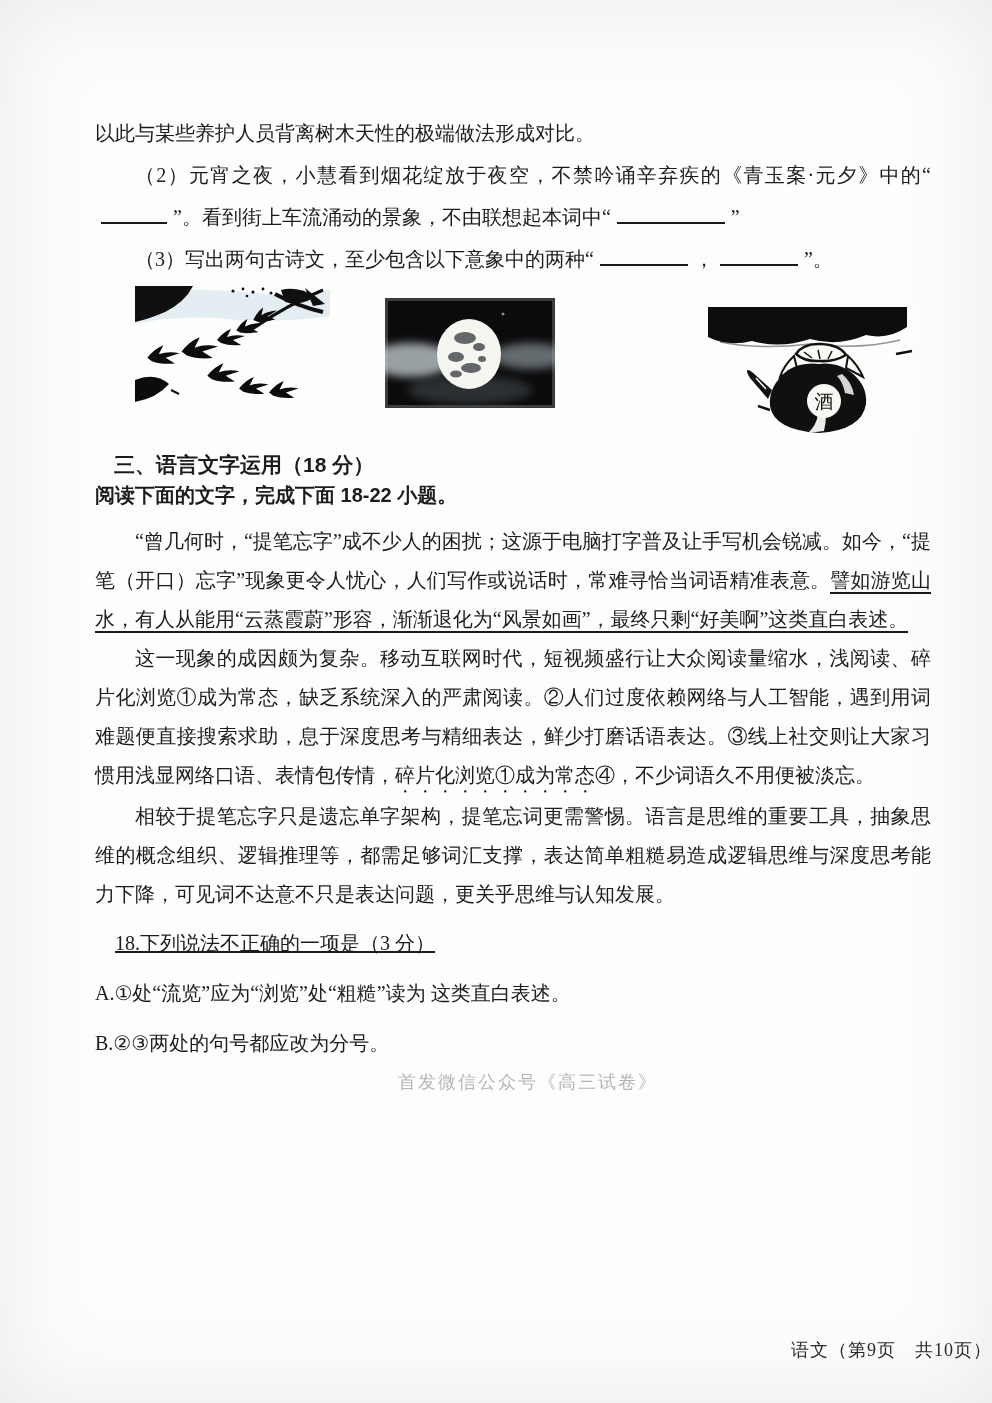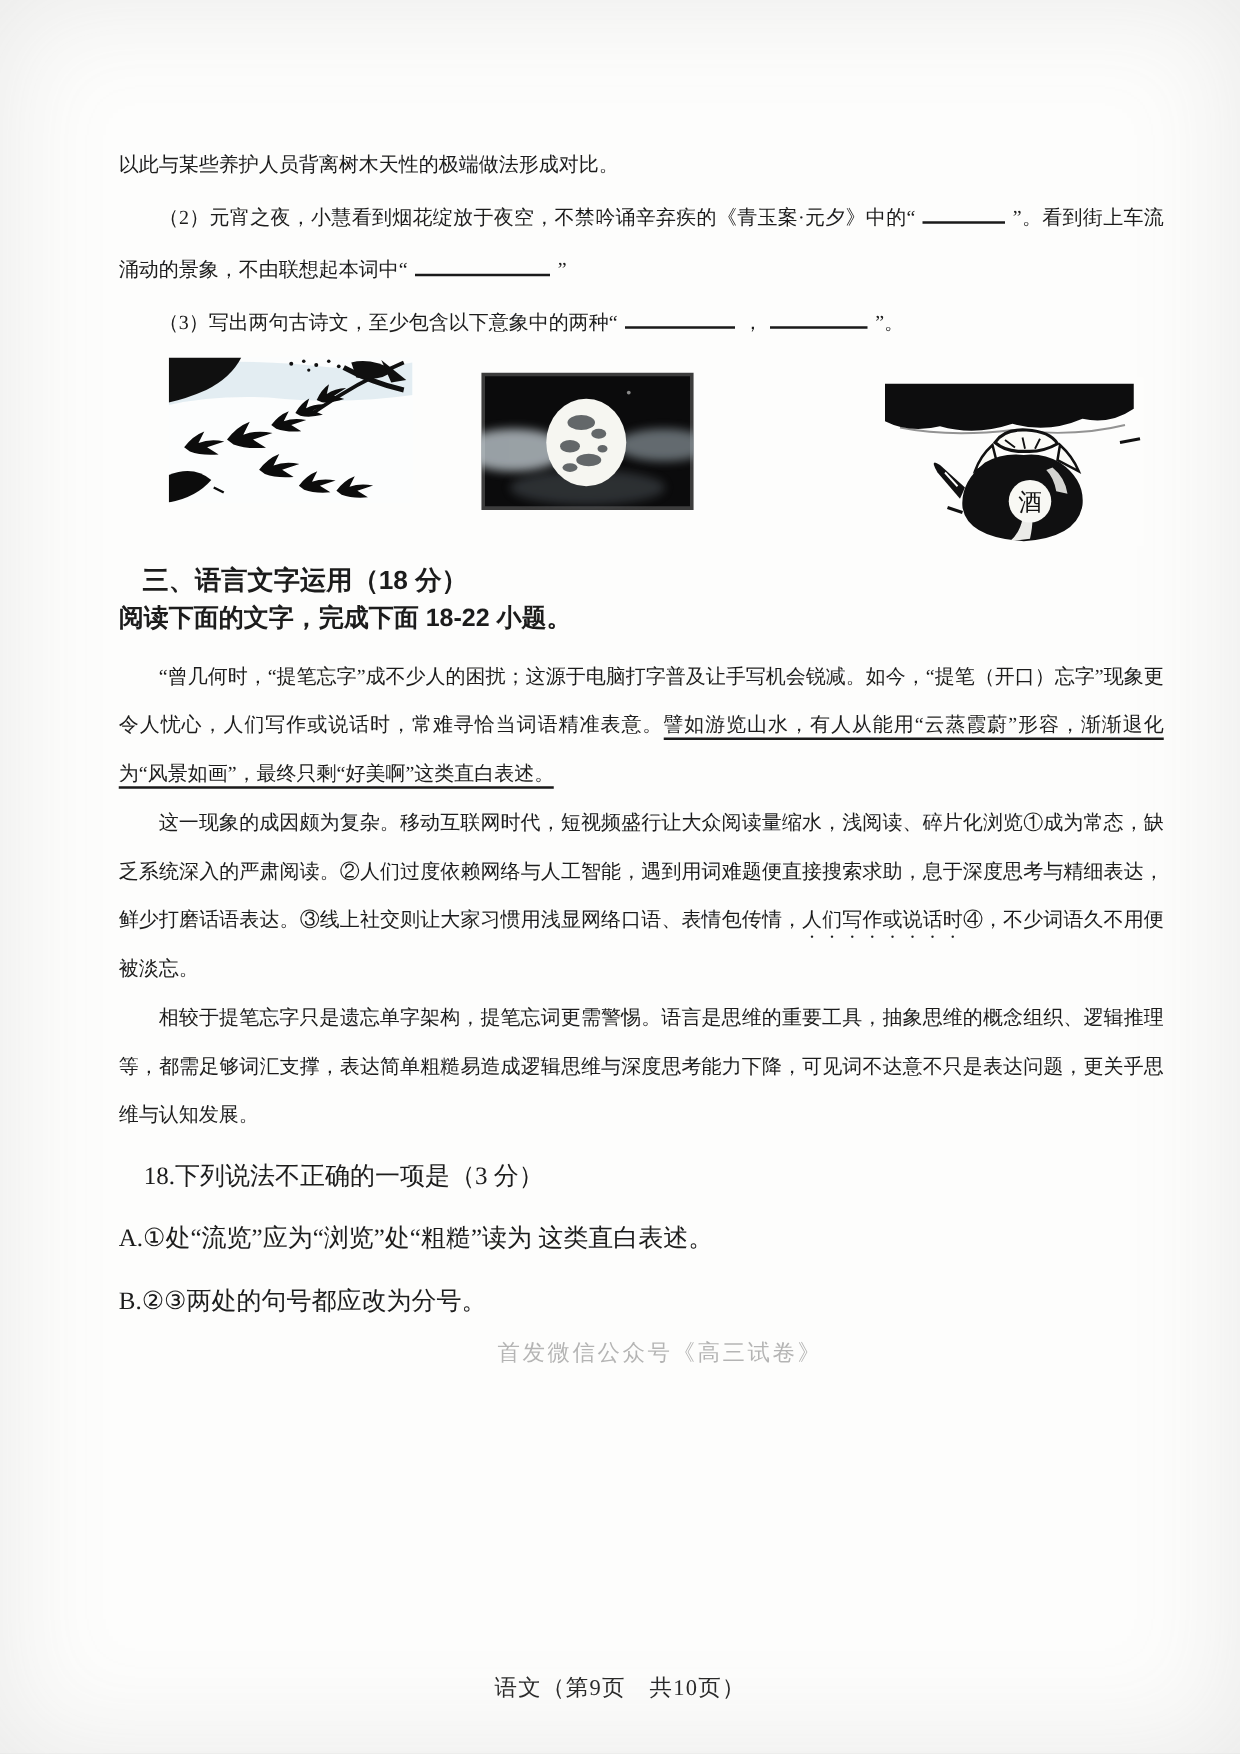--- a/index.html
+++ b/index.html
@@ -9,24 +9,24 @@
     margin:0 auto;
     background:#fdfdfc;
     box-shadow:inset 0 0 90px rgba(110,110,110,.14);
     overflow:hidden;
     color:#1c1c1c;
     font-family:"Liberation Serif","DejaVu Serif",serif;
   }
   .content{
     position:absolute;left:95px;top:112px;width:836px;
   }
-  p{margin:0;font-size:16px;line-height:42px;text-align:justify;}
+  p{margin:0;font-size:20px;line-height:42px;text-align:justify;}
   .body-par{line-height:39px;text-indent:2em;}
   .indent2{text-indent:2em;}
-  .indent1{text-indent:1em;}
+  .indent1{text-indent:1em;text-decoration:underline;}
   .noindent{text-indent:0;}
   .sec-heading{
     font-family:"Liberation Sans","DejaVu Sans",sans-serif;
     font-weight:bold;font-size:21px;line-height:30px;
     margin-top:12px;text-indent:0;margin-left:19px;
   }
   .instruction{
     font-family:"Liberation Sans","DejaVu Sans",sans-serif;
     font-weight:bold;font-size:20px;line-height:30px;
     text-indent:0;
@@ -62,21 +62,21 @@
   .q18{margin-top:8px;font-size:20px;line-height:42px;}
   .watermark{
     position:absolute;left:398px;top:1070px;
     font-size:18px;letter-spacing:2px;
     color:#404040;opacity:.38;
     font-family:"Liberation Sans","DejaVu Sans",sans-serif;
     white-space:nowrap;pointer-events:none;
   }
   .footer{
     position:absolute;left:0;top:1338px;width:100%;
-    text-align:center;font-size:18px;color:#2a2a2a;
+    text-align:right;font-size:18px;color:#2a2a2a;
     letter-spacing:1px;
   }
 </style>
 </head>
 <body>
 
 <div class="page">
   <div class="content">
 
     <p class="noindent">以此与某些养护人员背离树木天性的极端做法形成对比。</p>
@@ -161,21 +161,21 @@
         <path d="M58 104 L70 108" stroke="#111" stroke-width="2.5"></path>
       </svg>
     </div>
 
     <p class="sec-heading">三、语言文字运用（18 分）</p>
 
     <p class="instruction">阅读下面的文字，完成下面 18-22 小题。</p>
 
     <p class="body-par para-a"><span>“曾几何时，“提笔忘字”成不少人的困扰；这源于电脑打字普及让手写机会锐减。如今，“提笔（开口）忘字”现象更令人忧心，人们写作或说话时，常难寻恰当词语精准表意。</span><span class="uline">譬如游览山水，有人从能用“云蒸霞蔚”形容，渐渐退化为“风景如画”，最终只剩“好美啊”这类直白表述。</span></p>
 
-    <p class="body-par"><span>这一现象的成因颇为复杂。移动互联网时代，短视频盛行让大众阅读量缩水，浅阅读、碎片化浏览①成为常态，缺乏系统深入的严肃阅读。②人们过度依赖网络与人工智能，遇到用词难题便直接搜索求助，息于深度思考与精细表达，鲜少打磨话语表达。③线上社交则让大家习惯用浅显网络口语、表情包传情，</span><span class="emph">人们写作或说话时</span><span>④，不少词语久不用便被淡忘。</span></p>
+    <p class="body-par"><span>这一现象的成因颇为复杂。移动互联网时代，短视频盛行让大众阅读量缩水，浅阅读、碎片化浏览①成为常态，缺乏系统深入的严肃阅读。②人们过度依赖网络与人工智能，遇到用词难题便直接搜索求助，息于深度思考与精细表达，鲜少打磨话语表达。③线上社交则让大家习惯用浅显网络口语、表情包传情，</span><span class="emph">碎片化浏览①成为常态</span><span>④，不少词语久不用便被淡忘。</span></p>
 
     <p class="body-par">相较于提笔忘字只是遗忘单字架构，提笔忘词更需警惕。语言是思维的重要工具，抽象思维的概念组织、逻辑推理等，都需足够词汇支撑，表达简单粗糙易造成逻辑思维与深度思考能力下降，可见词不达意不只是表达问题，更关乎思维与认知发展。</p>
 
 
 
     <p class="q18 indent1">18.下列说法不正确的一项是（3 分）</p>
     <p class="q18 noindent">A.①处“流览”应为“浏览”处“粗糙”读为 这类直白表述。</p>
     <p class="q18 noindent">B.②③两处的句号都应改为分号。</p>
 
   </div>

